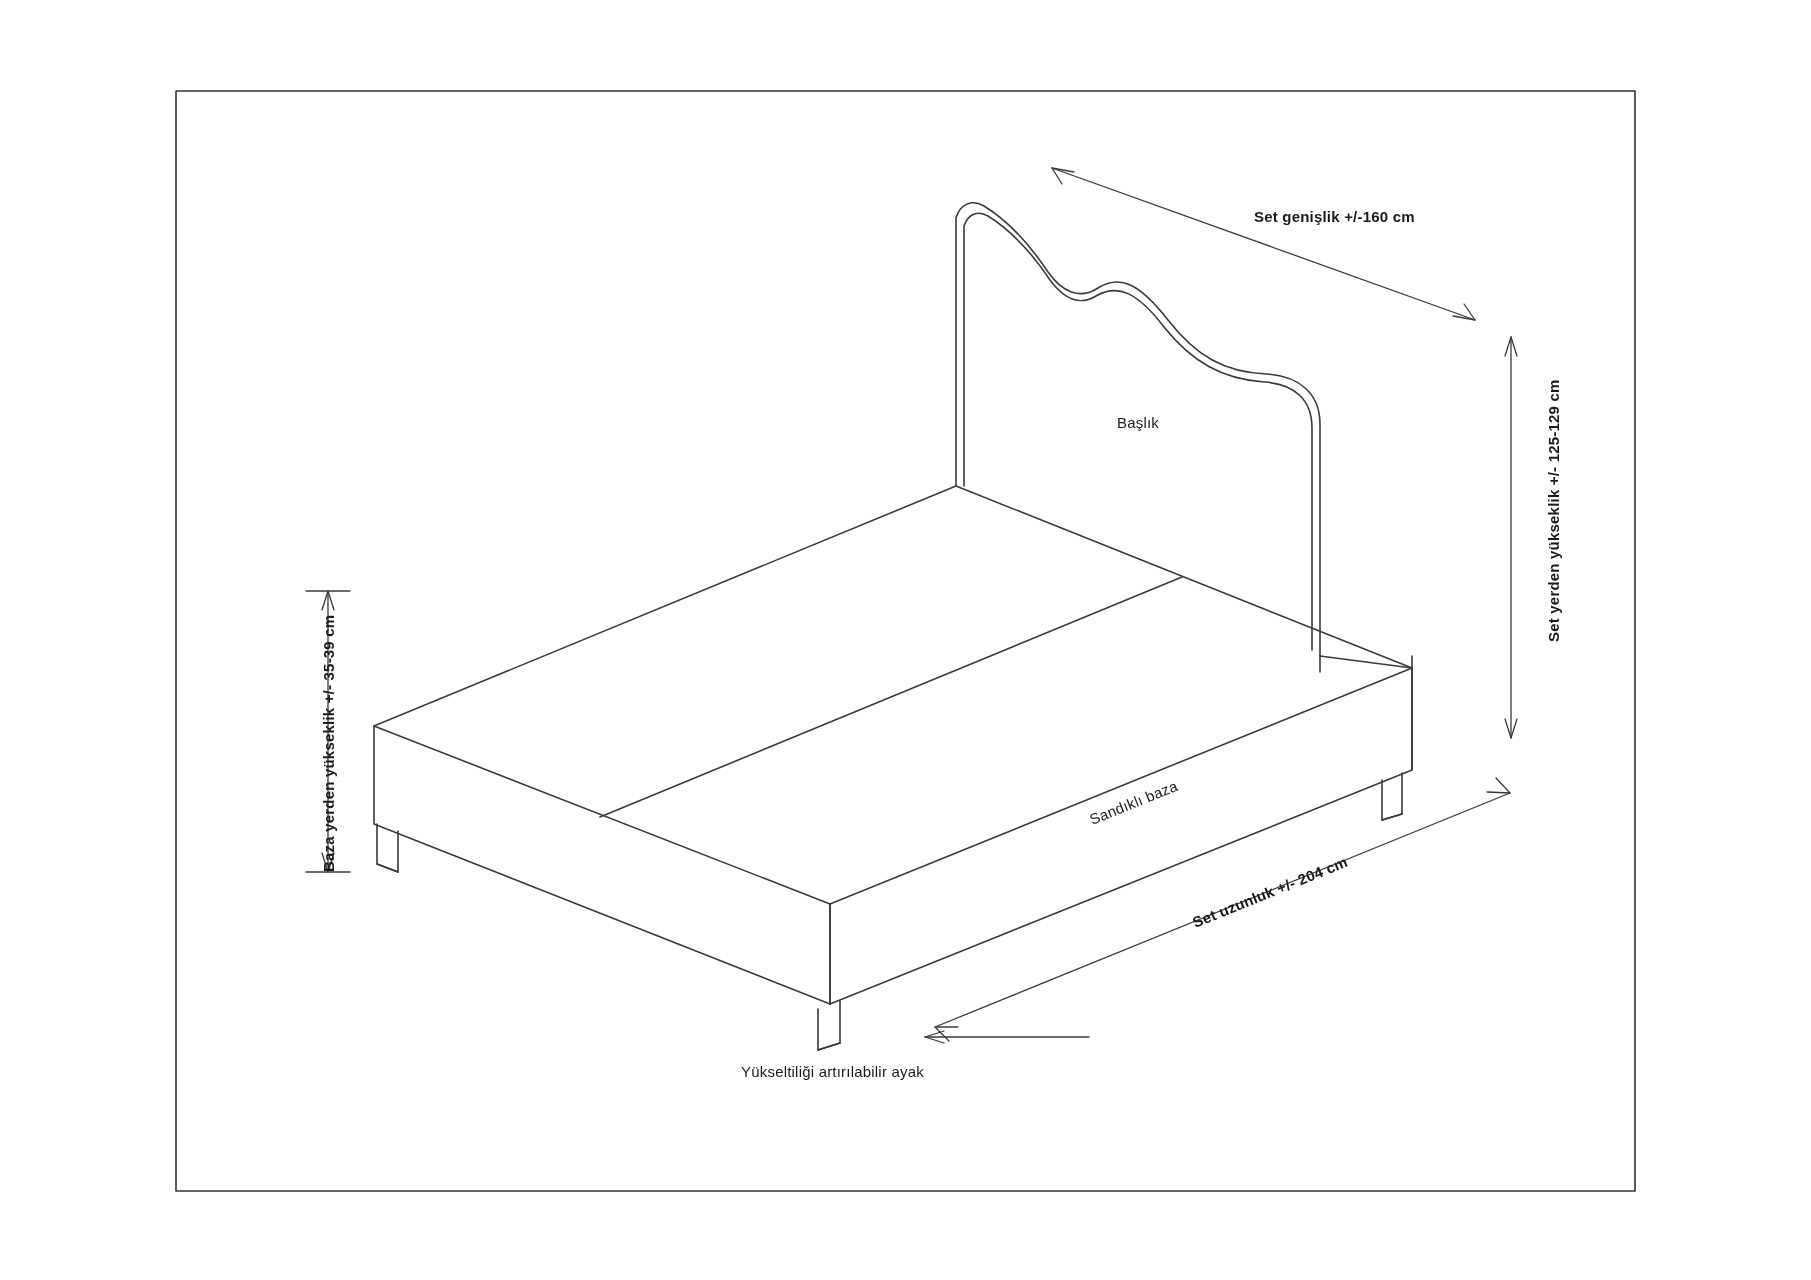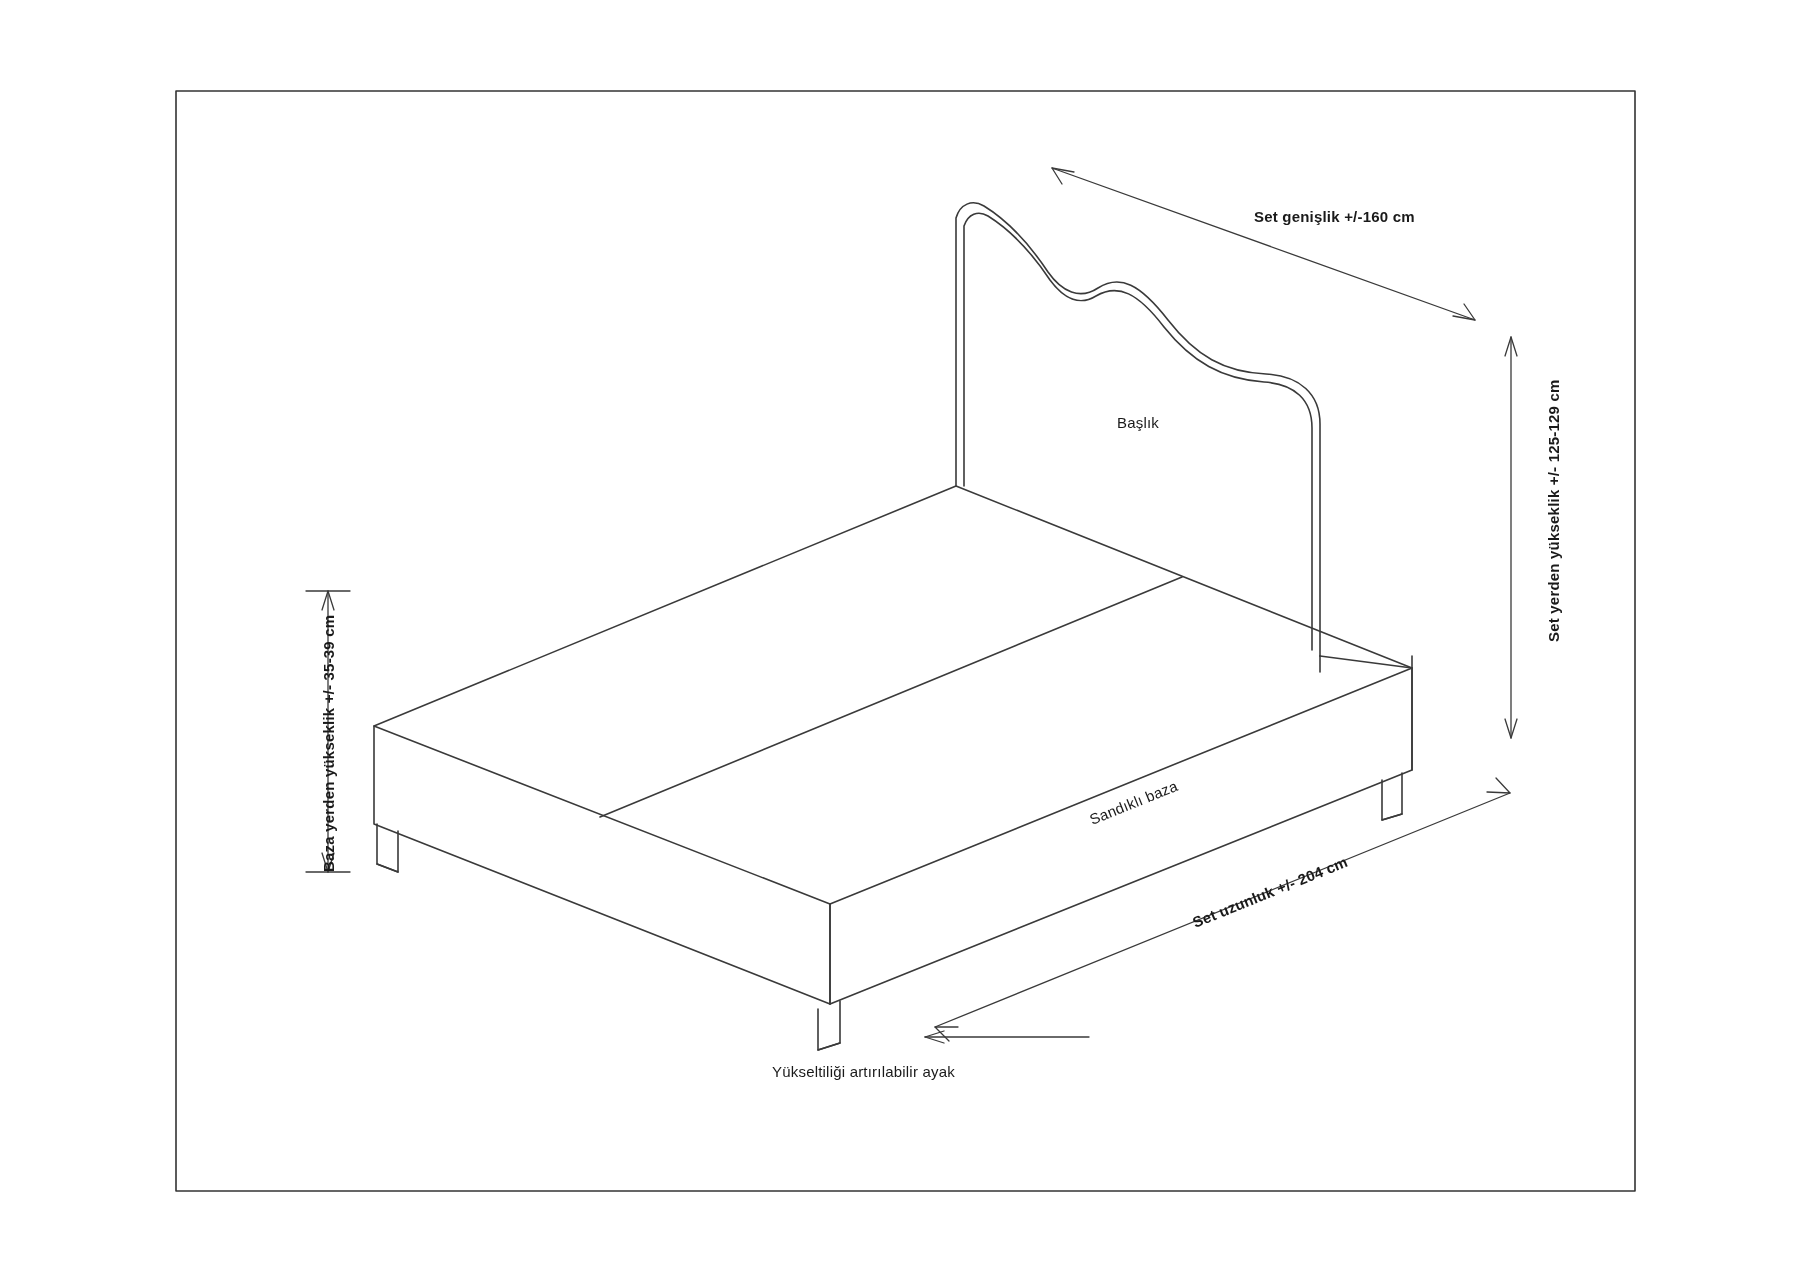--- a/index.html
+++ b/index.html
@@ -130,15 +130,15 @@
   <div class="lbl bold rot-90" style="left:1545px; top:642px;">Set yerden yükseklik +/- 125-129 cm</div>
 
   <div class="lbl bold rot-90" style="left:320px; top:872px;">Baza yerden yükseklik +/- 35-39 cm</div>
 
   <div class="lbl bold" style="left:1190px; top:915px; transform: rotate(-22deg); transform-origin: left top;">Set uzunluk +/- 204 cm</div>
 
   <div class="lbl" style="left:1117px; top:414px;">Başlık</div>
 
   <div class="lbl" style="left:1087px; top:812px; transform: rotate(-22deg); transform-origin: left top;">Sandıklı baza</div>
 
-  <div class="lbl" style="left:772px; top:1063px;">Yükseltiliği artırılabilir ayak</div>
+  <div class="lbl" style="left:741px; top:1063px;">Yükseltiliği artırılabilir ayak</div>
 
 </div>
 
 </body></html>

